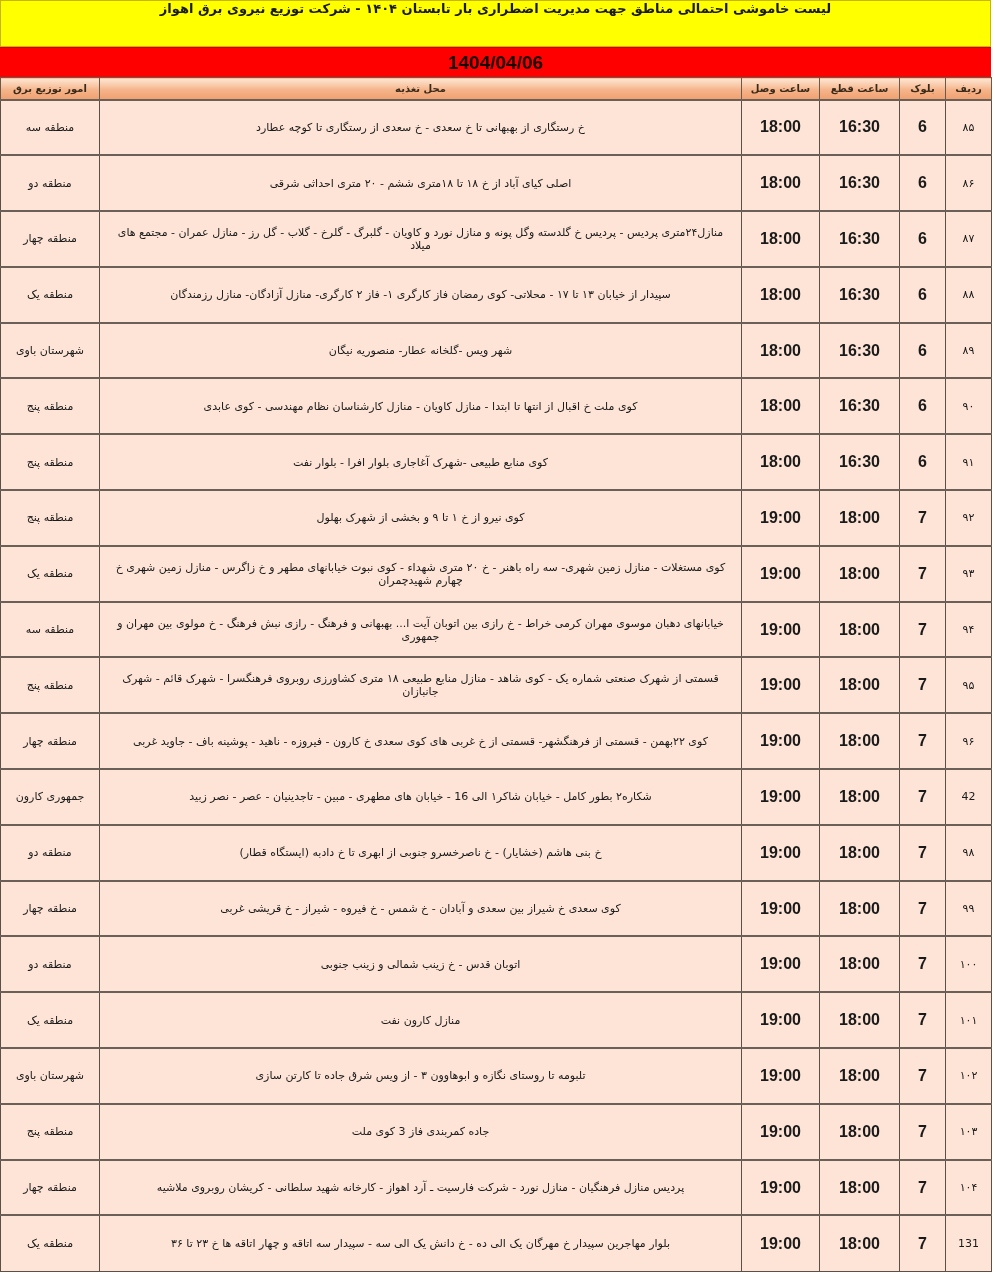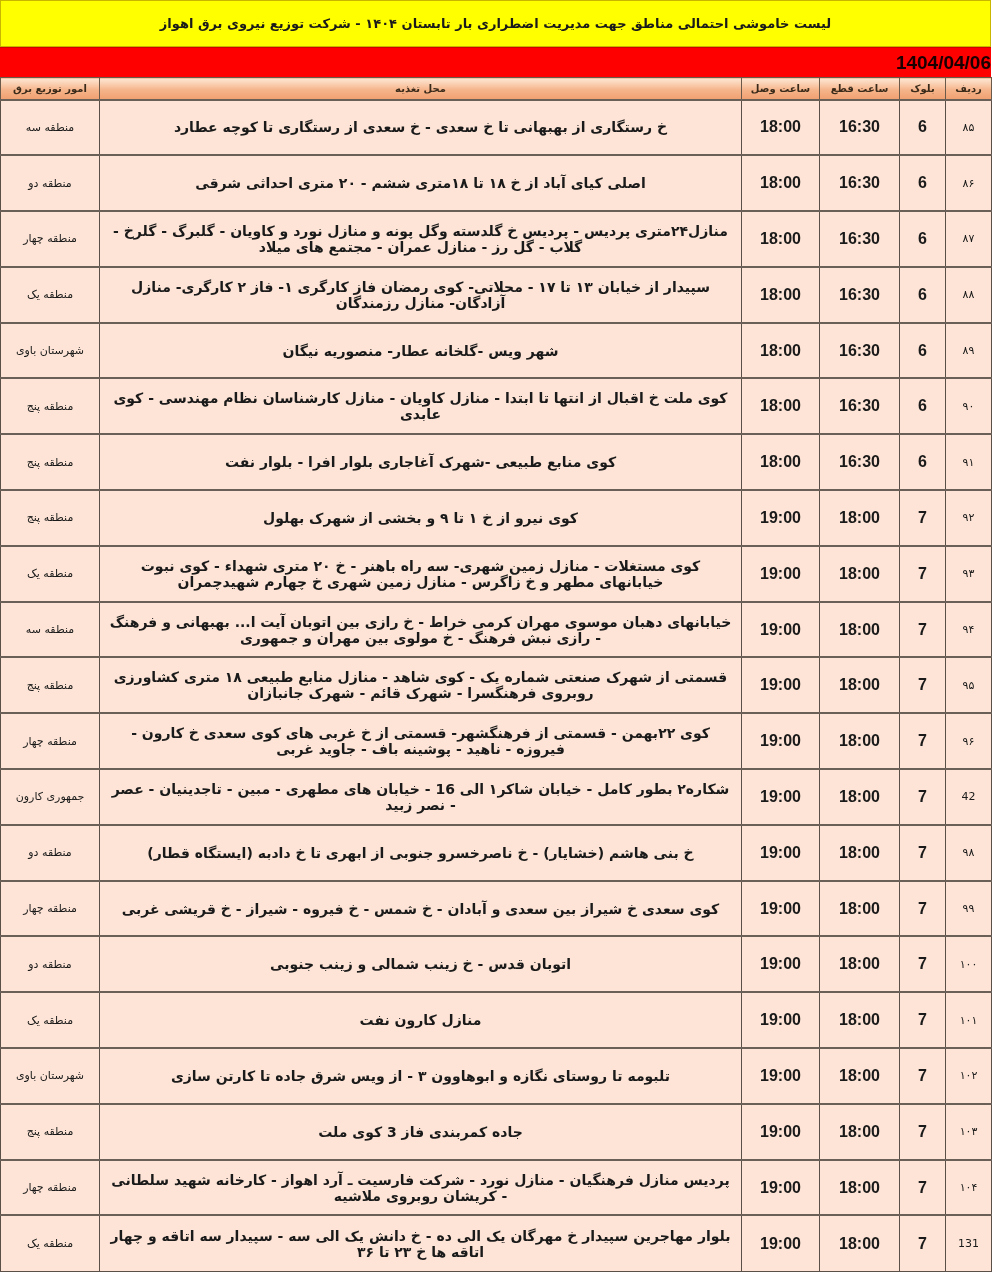--- a/index.html
+++ b/index.html
@@ -1,44 +1,44 @@
 <!DOCTYPE html>
 <html><head>
   <meta charset="utf-8">
   <style>
     * { box-sizing: border-box; margin: 0; padding: 0; }
     html, body { width: 995px; height: 1280px; background: #ffffff; overflow: hidden; }
     body { font-family: "DejaVu Sans", sans-serif; position: relative; }
     .page { position: absolute; left: 0; top: 0; width: 991px; }
     .title-bar {
       height: 47px; background: #ffff00; border: 1px solid #c9b600;
-      display: flex; align-items: center; justify-content: center;
+      display: flex; align-items: flex-start; justify-content: center;
       direction: rtl; font-weight: bold; font-size: 13px; color: #1a1a1a;
     }
     .date-bar {
       height: 30px; background: #ff0000; border-top: 1px solid #d40000;
-      display: flex; align-items: center; justify-content: flex-end;
+      display: flex; align-items: center; justify-content: center;
       font-family: "Liberation Sans", sans-serif; font-weight: bold; font-size: 19px; color: #1a0000;
     }
     table {
       width: 991px; border-collapse: collapse; table-layout: fixed; direction: rtl;
     }
     th {
       height: 22px; font-size: 10px; font-weight: bold; color: #3a2a1a;
       background: linear-gradient(to bottom, #fde7d4 0%, #f5b48a 55%, #f0a070 100%);
       border: 1px solid #6b5a4a; text-align: center; margin-left: 24px;
     }
     td {
       height: 55.8px; background: #fde4d6; border: 1px solid #5a5048;
       border-top: 2px solid #6b6058; text-align: center; vertical-align: middle;
       color: #1a1a1a;
     }
     td.row-num { font-size: 11px; }
     td.block, td.time { font-family: "Liberation Sans", sans-serif; font-weight: bold; font-size: 16px; }
-    td.desc { font-size: 14px; font-weight: bold; padding: 0 8px; }
+    td.desc { font-size: 11px; font-weight: normal; padding: 0 8px; }
     td.district { font-size: 11px; font-weight: normal; }
   </style>
 </head>
 <body>
 
 <div class="page">
   <div class="title-bar">
     <span>لیست خاموشی احتمالی مناطق جهت مدیریت اضطراری بار تابستان ۱۴۰۴ - شرکت توزیع نیروی برق اهواز</span>
   </div>
   <div class="date-bar">

